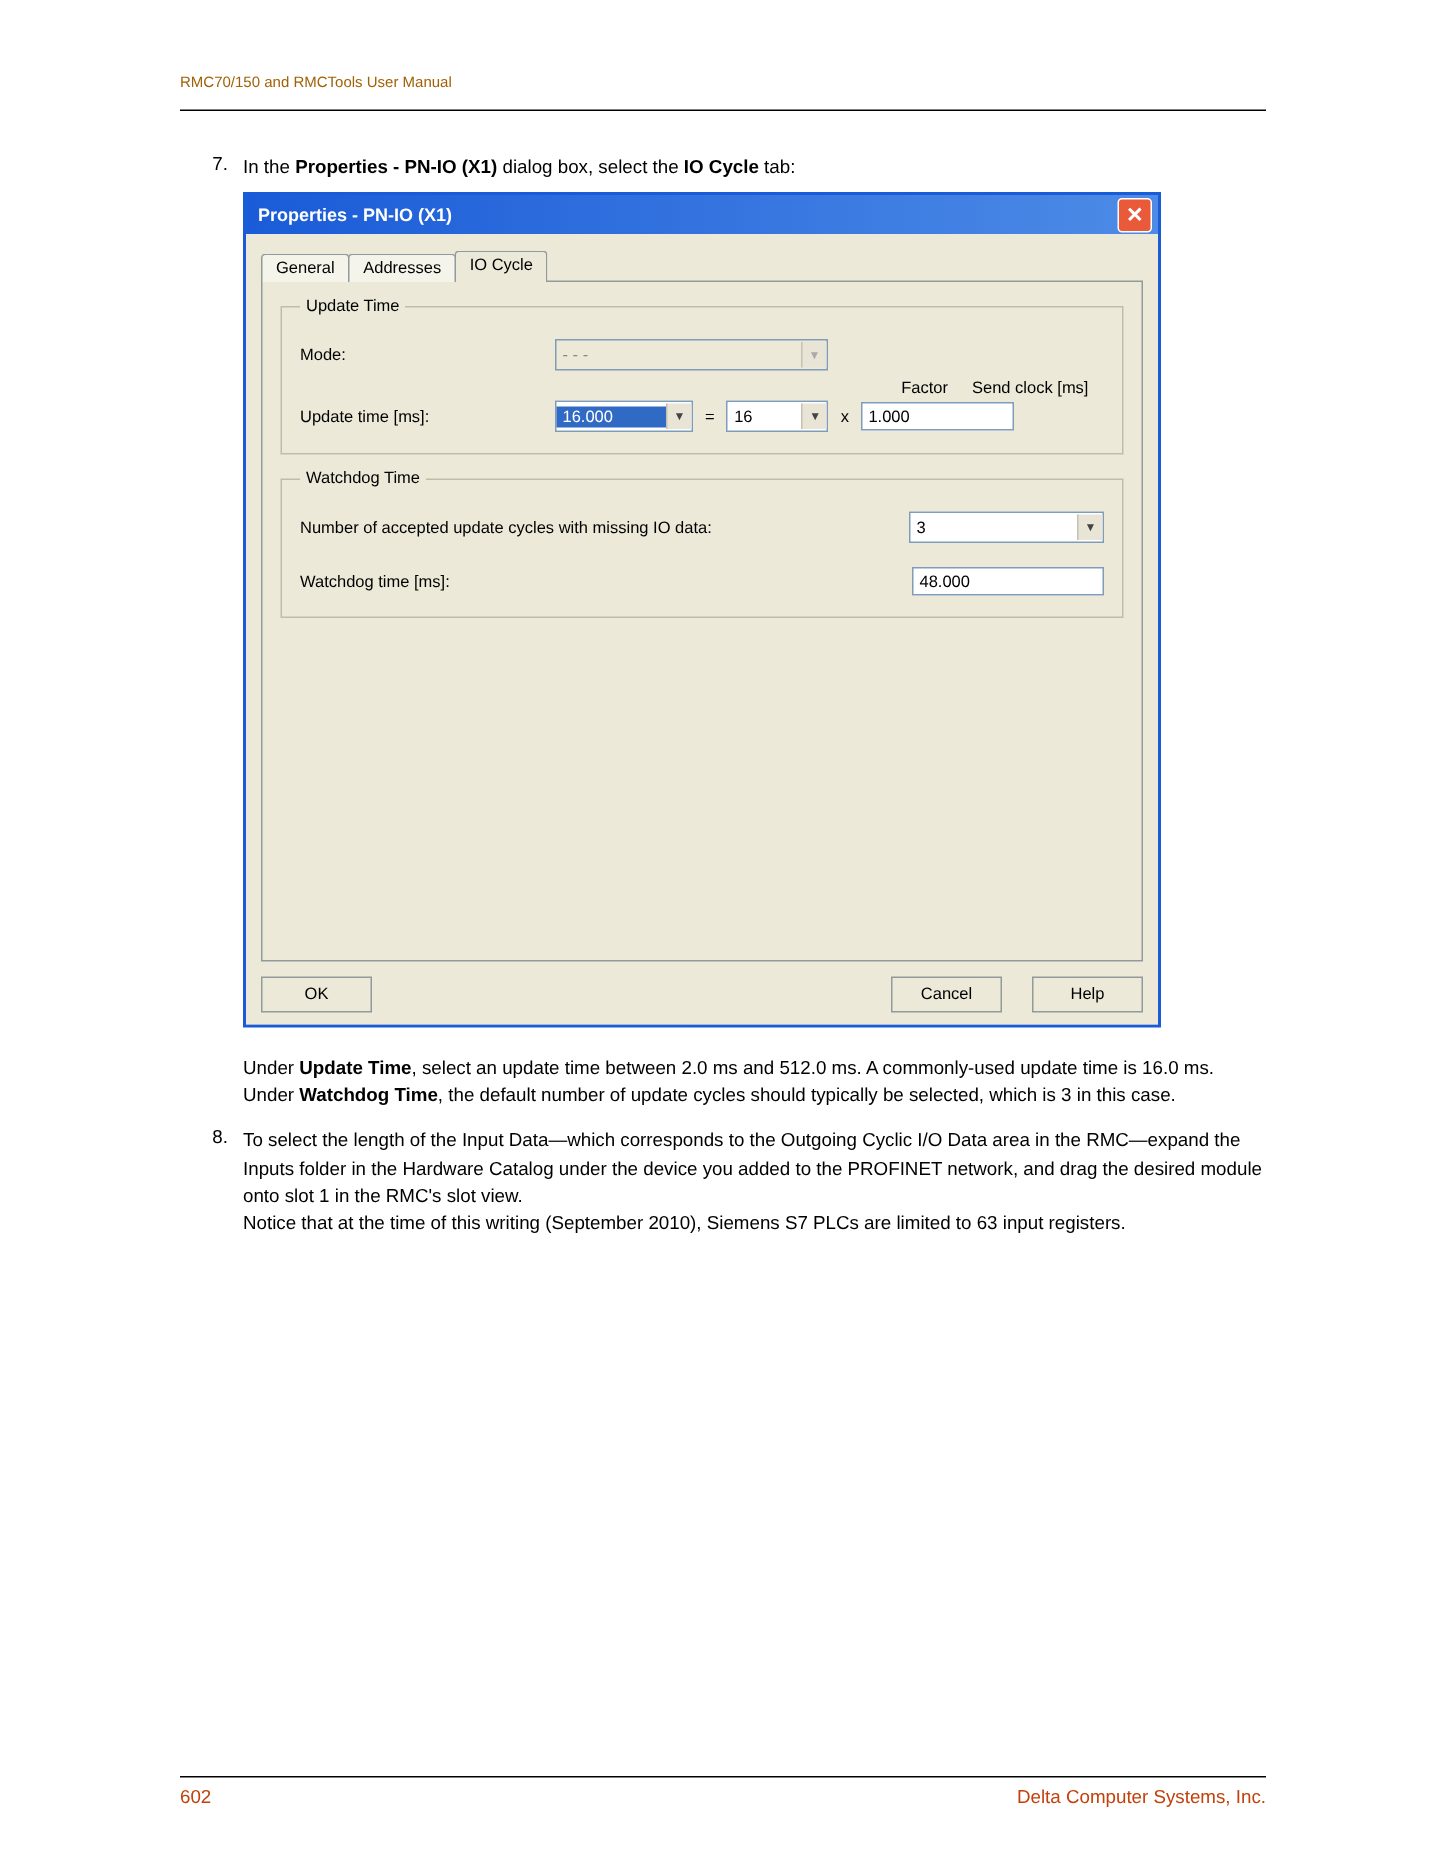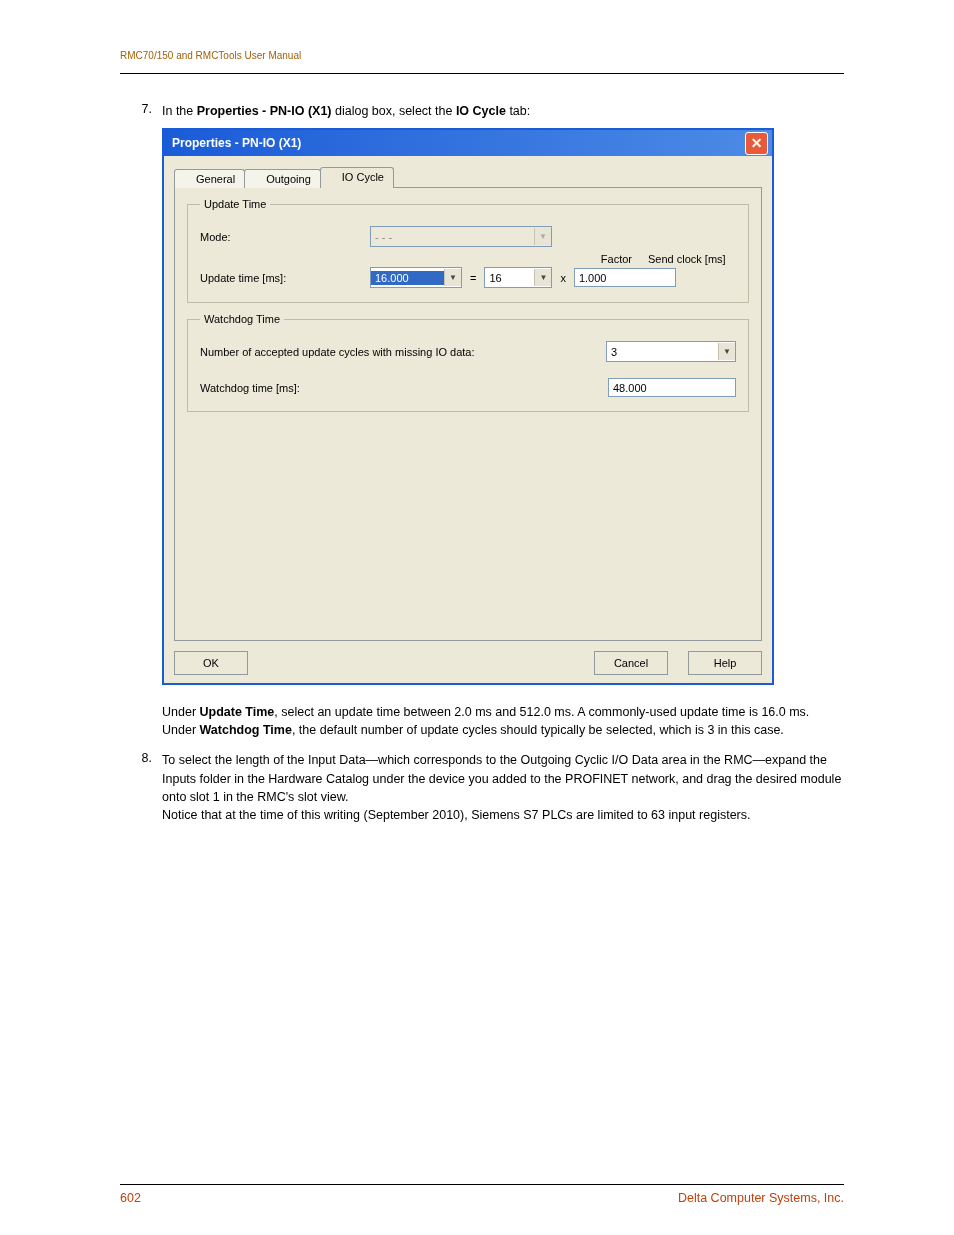--- a/index.html
+++ b/index.html
@@ -11,21 +11,21 @@
   ol.steps>li{display:flex;margin-bottom:12px}
   ol.steps>li>.num{width:32px;flex:none;text-align:right;padding-right:10px}
   ol.steps>li>.body{flex:1}
   .step-text{line-height:1.45}
   .screenshot{margin:8px 0 18px 0;border:2px solid #1a5bd8;background:linear-gradient(to right,#1a5bd8,#4d8be6);width:608px}
   .titlebar{color:#fff;font-family:Tahoma,sans-serif;font-size:12px;font-weight:bold;display:flex;align-items:center;height:26px;padding:0 4px 0 8px}
   .titlebar-spacer{flex:1}
   .close-btn{width:21px;height:21px;background:#e85a3a;border:1px solid #fff;border-radius:3px;display:flex;align-items:center;justify-content:center;color:#fff;font-weight:bold;font-family:sans-serif;font-size:14px;line-height:1}
   .dlg-body{background:#ece9d8;padding:10px 10px 8px 10px;font-family:Tahoma,sans-serif;font-size:11px;color:#000}
   .tabs{display:flex;align-items:flex-end;margin-bottom:0;position:relative;top:1px;z-index:2}
-  .tab{border:1px solid #919b9c;border-bottom:none;background:#f5f4ea;padding:3px 9px 3px 21px;margin-right:0;border-top-left-radius:3px;border-top-right-radius:3px;position:relative}
+  .tab{border:1px solid #919b9c;border-bottom:none;background:#f5f4ea;padding:3px 9px 3px 9px;margin-right:0;border-top-left-radius:3px;border-top-right-radius:3px;position:relative}
   .tab.sep{margin-right:-1px}
   .tab.active{background:#ece9d8;padding-bottom:5px;z-index:3}
   .tab-panel{border:1px solid #919b9c;background:#ece9d8;padding:10px 12px 12px 12px;min-height:430px;position:relative;z-index:1}
   fieldset{border:1px solid #bfbdaa;margin:0 0 10px 0;padding:8px 12px 14px 12px}
   fieldset legend{padding:0 4px}
   .row{display:flex;align-items:center;margin-top:8px}
   .lbl{width:170px}
   .combo{display:inline-flex;align-items:center;border:1px solid #7f9db9;background:#fff;height:19px;font-size:11px}
   .combo.disabled{background:#ece9d8;color:#888}
   .combo .val{padding:0 4px;min-width:0;display:inline-block}
@@ -62,21 +62,21 @@
             <div class="titlebar">
               <span>Properties - PN-IO (X1)</span>
               <span class="titlebar-spacer"></span>
               <span class="close-btn">
                   <span>✕</span>
                 </span>
             </div>
             <div class="dlg-body">
               <div class="tabs">
                 <div class="tab sep">General</div>
-                <div class="tab sep">Outgoing</div>
+                <div class="tab sep">Addresses</div>
                 <div class="tab active">IO Cycle</div>
               </div>
               <div class="tab-panel">
 
                 <fieldset>
                   <legend>Update Time</legend>
 
                   <div class="row">
                     <span class="lbl">Mode:</span>
                     <span class="combo disabled" style="width:180px">

